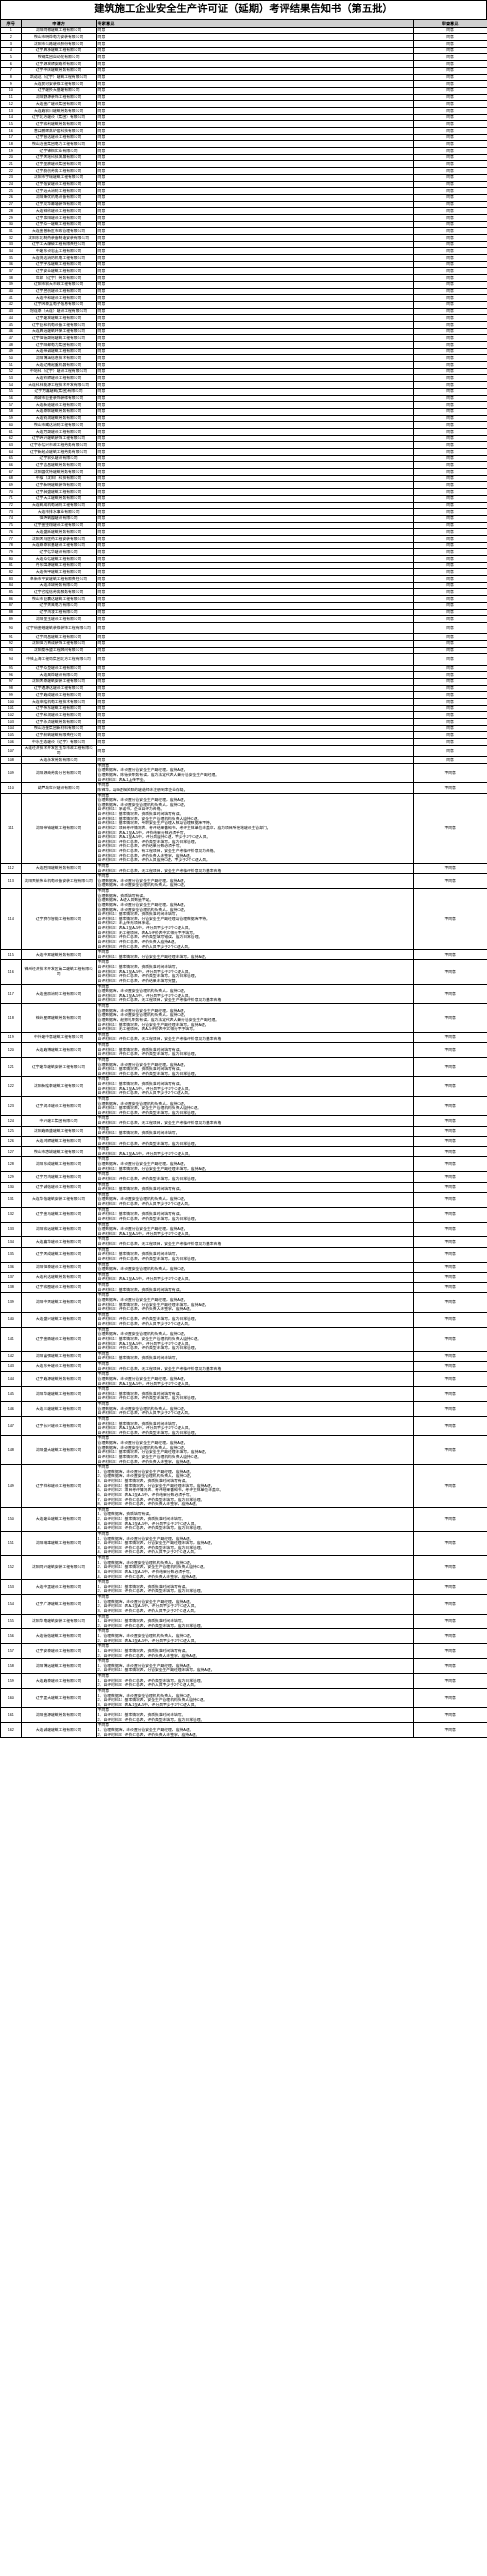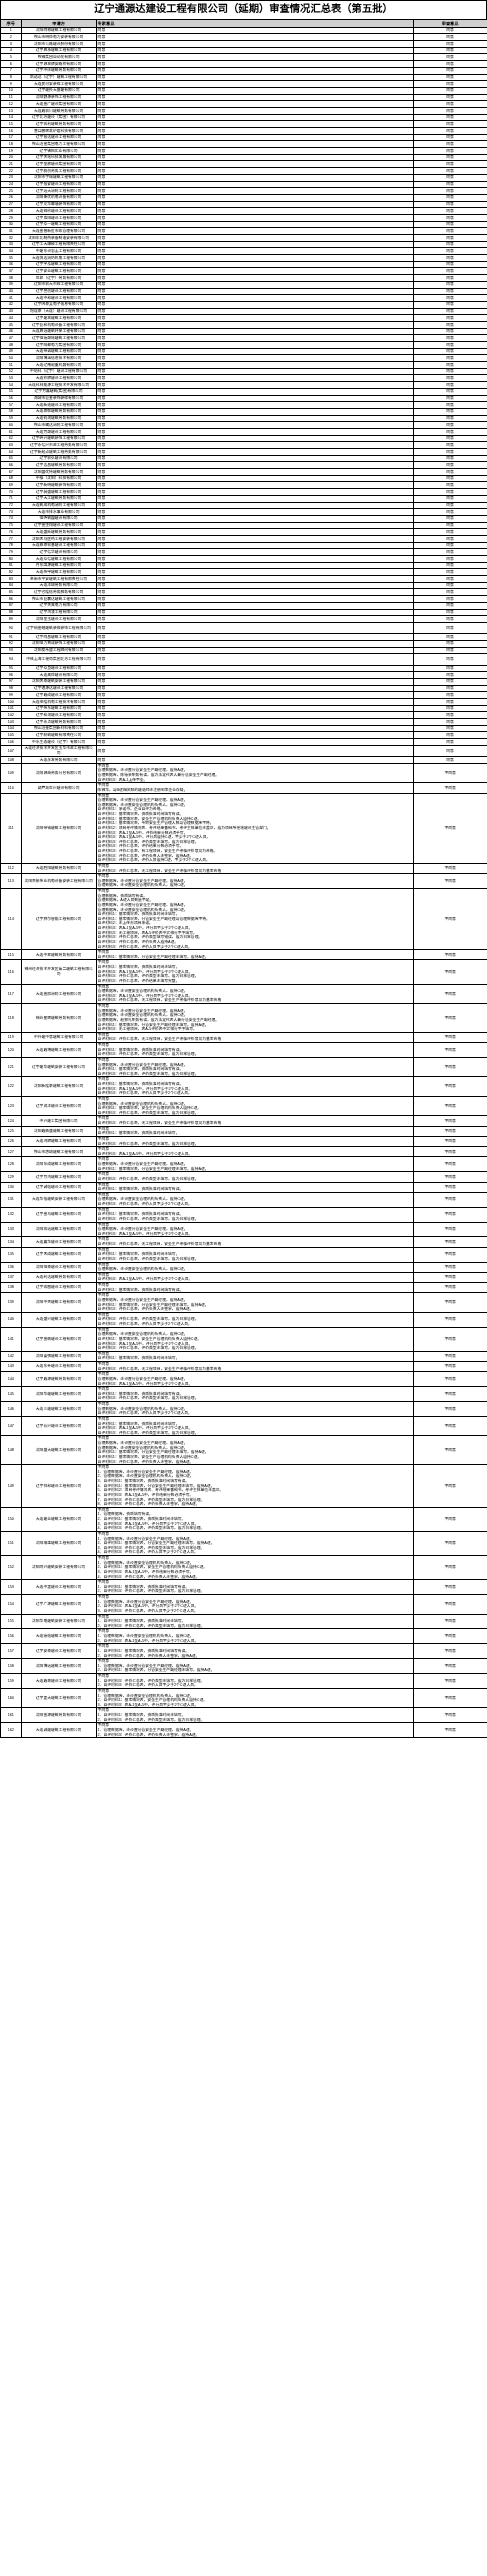--- a/index.html
+++ b/index.html
@@ -69,21 +69,21 @@
   tr.simple td.exp{vertical-align:middle;}
 
   .ln{display:block;white-space:normal;}
 </style>
 </head>
 <body>
 
 <div id="sheet">
 
   <div class="title-wrap">
-    <div class="doc-title">辽宁通源达建设工程有限公司（延期）审查情况汇总表（第五批）</div>
+    <div class="doc-title">建筑施工企业安全生产许可证（延期）考评结果告知书（第五批）</div>
   </div>
 
   <table class="main">
     <colgroup>
       <col class="c-no">
         <col class="c-app">
         <col class="c-exp">
         <col class="c-rev">
     </colgroup>
     <thead>

